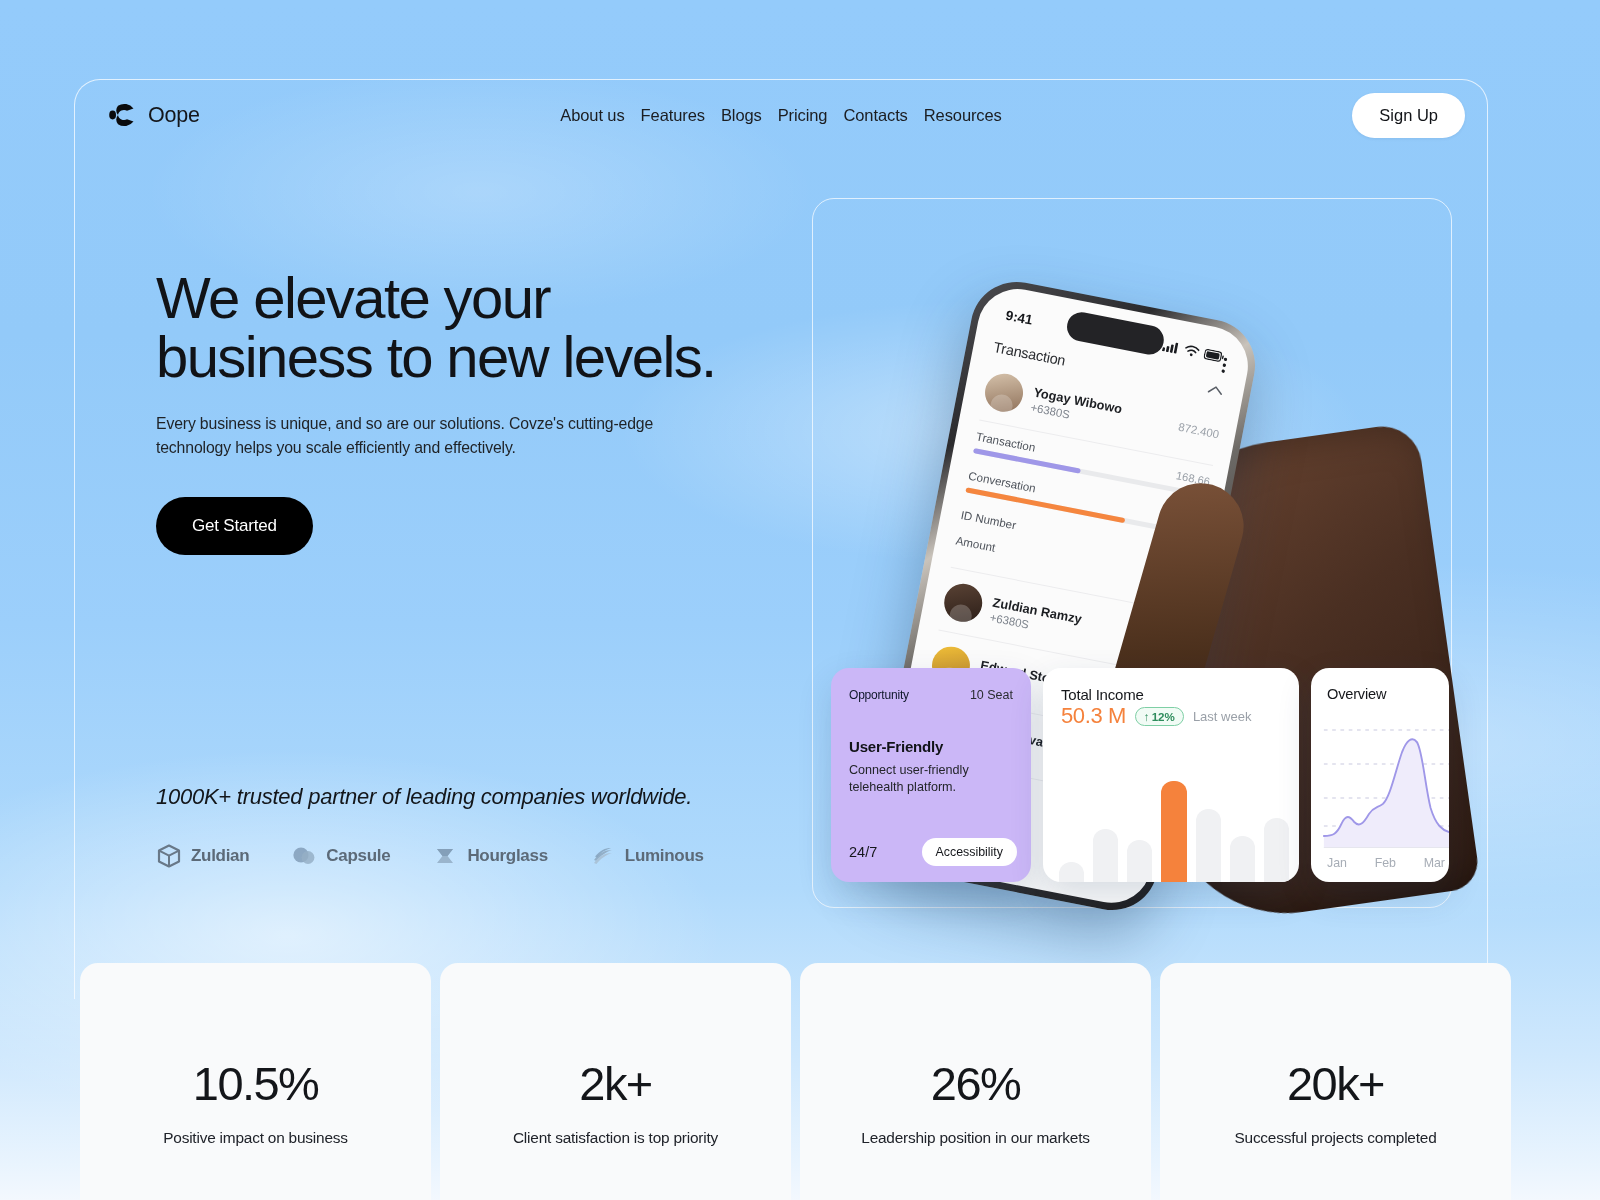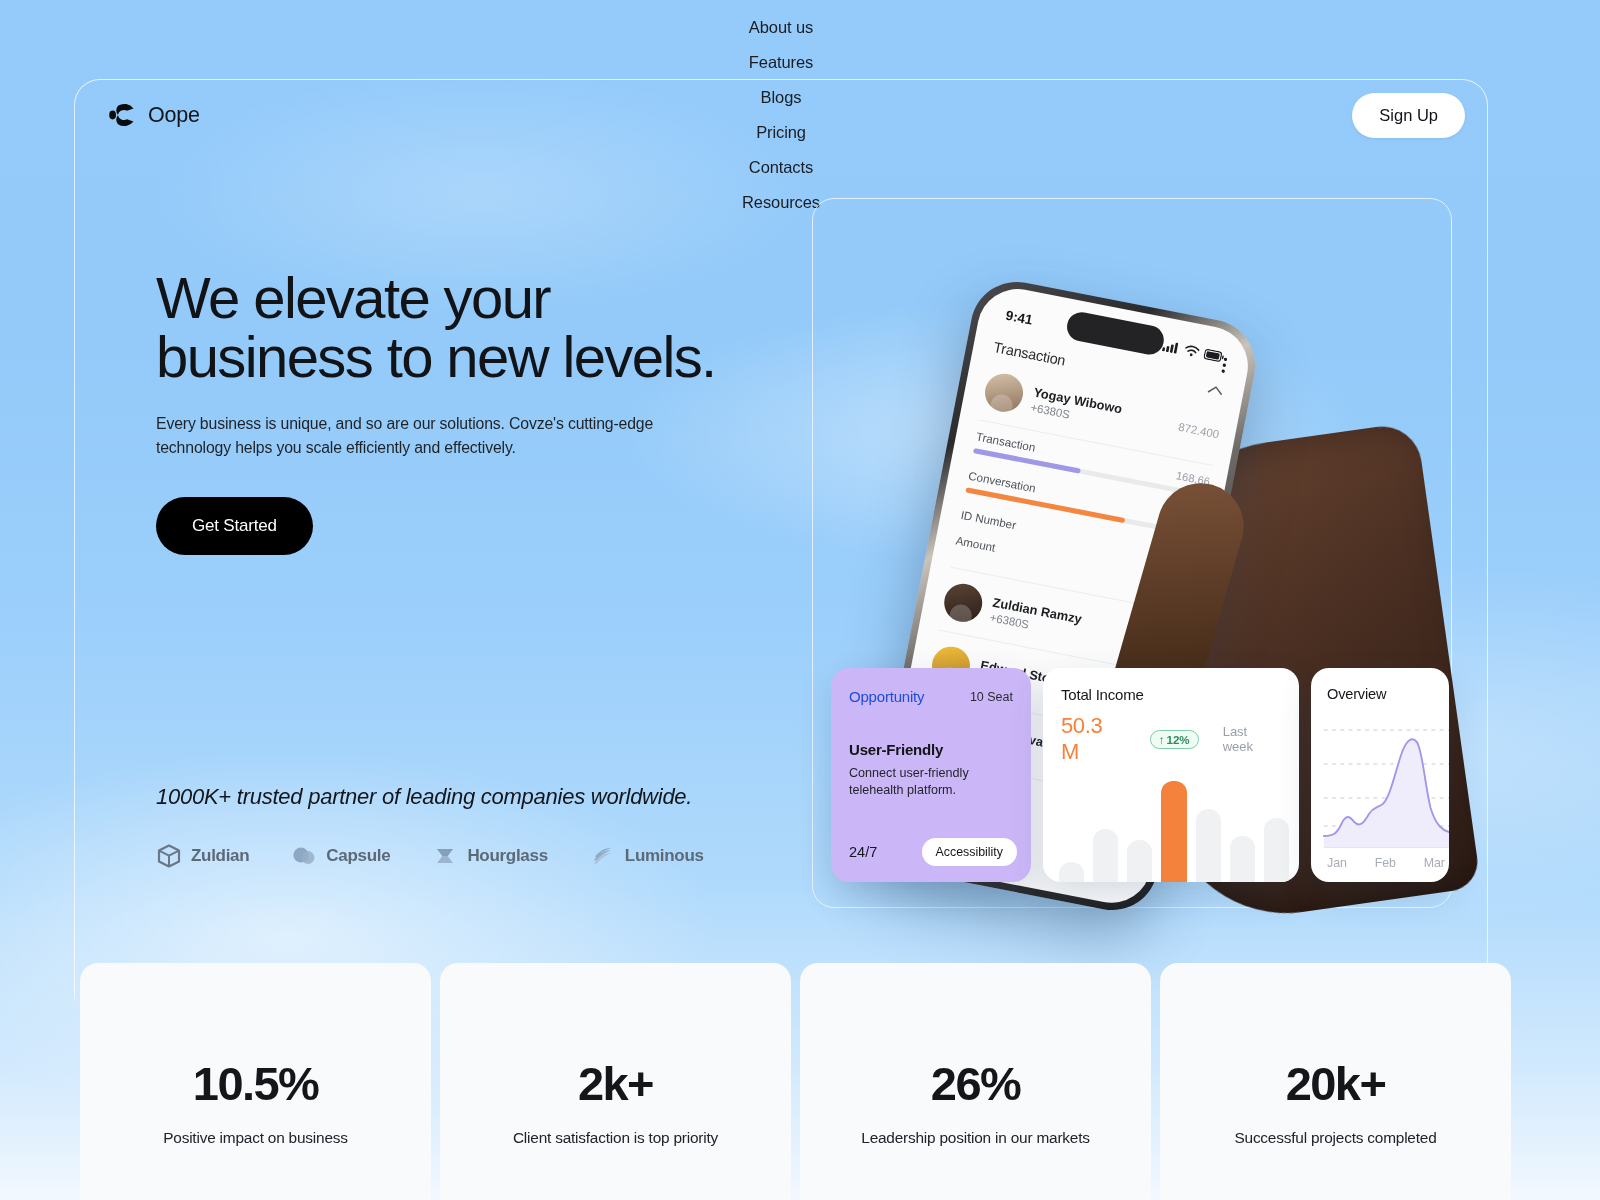--- a/index.html
+++ b/index.html
@@ -59,23 +59,22 @@
     font-size: 21.5px;
     color: #14161a;
     letter-spacing: -0.2px;
   }
 
   .nav-links {
     position: absolute;
     left: 50%;
     transform: translateX(-50%);
     display: flex;
-    align-items: center;
+    align-items: flex-start;
     gap: 16px;
-    flex-direction: column;
   }
   .nav-link {
     font-size: 16.5px;
     color: #1b1d21;
     letter-spacing: -0.1px;
     cursor: pointer;
     white-space: nowrap;
   }
 
   .signup-btn {
@@ -290,35 +289,35 @@
     border-radius: 18px;
     box-shadow: 0 14px 34px rgba(30,60,100,0.16);
     overflow: hidden;
   }
   .card-opportunity {
     left: 831px; top: 668px; width: 200px; height: 214px;
     background: #cbb7f7;
     padding: 20px 18px;
   }
   .op-top { display:flex; align-items:center; justify-content: space-between; }
-  .op-title { font-size: 15px; color: #1d4ed8; letter-spacing:-0.2px; }
+  .op-title { font-size: 12px; color: #0f172a; letter-spacing:-0.2px; }
   .op-seat { font-size: 12.5px; color: #2a2c31; }
   .op-h { margin-top: 36px; font-size: 15px; font-weight: bold; color:#111317; letter-spacing:-0.2px;}
   .op-p { margin-top: 7px; font-size: 12.6px; line-height:1.38; color:#23252a; white-space: pre-line;}
   .op-bot { position:absolute; left:18px; right:14px; bottom: 16px; display:flex; align-items:center; justify-content:space-between;}
   .op-247 { font-size: 14.5px; color:#15171b; }
   .op-pill { background:#fff; border-radius:999px; padding:7px 14px; font-size:12.4px; font-weight:normal; color:#15171b; border:none; font-family:"Liberation Sans",sans-serif; cursor:pointer;}
 
   .card-income {
     left: 1043px; top: 668px; width: 256px; height: 214px;
     background: #ffffff;
     padding: 18px 18px 0 18px;
   }
   .inc-title { font-size: 15px; color:#15171b; letter-spacing:-0.2px;}
-  .inc-row { margin-top: 10px; display:flex; align-items:center; gap:24px; }
+  .inc-row { display:flex; align-items:center; gap:9px; }
   .inc-val { font-size: 22px; color:#f5823c; letter-spacing:-0.4px;}
   .inc-badge {
     border:1px solid #7ecfa5; color:#2e8c5c; border-radius:999px;
     padding:2px 8px; font-size:11.6px; font-weight:bold; background:#f1fbf5;
     display:flex; align-items:center; gap:2px;
   }
   .inc-last { font-size:13px; color:#9aa0a8; }
   .inc-chart { position:absolute; left:16px; right:10px; bottom:0; height: 110px; display:flex; align-items:flex-end; gap:9px;}
   .inc-bar { flex:1; border-radius: 12px 12px 0 0; background:#f0f1f3; }
   .inc-bar.hi { background:#f5823c; }
@@ -351,21 +350,21 @@
     background: #f9fafb;
     border-radius: 18px 18px 0 0;
     display: flex;
     flex-direction: column;
     align-items: center;
     justify-content: flex-start;
     padding-top: 97px;
   }
   .stat-num {
     font-size: 47px;
-    font-weight: 700;
+    font-weight: 400;
     color: #14161a;
     letter-spacing: -1.6px;
     line-height: 1;
   }
   .stat-label {
     margin-top: 22px;
     font-size: 15.4px;
     color: #20232a;
     letter-spacing: -0.2px;
   }

